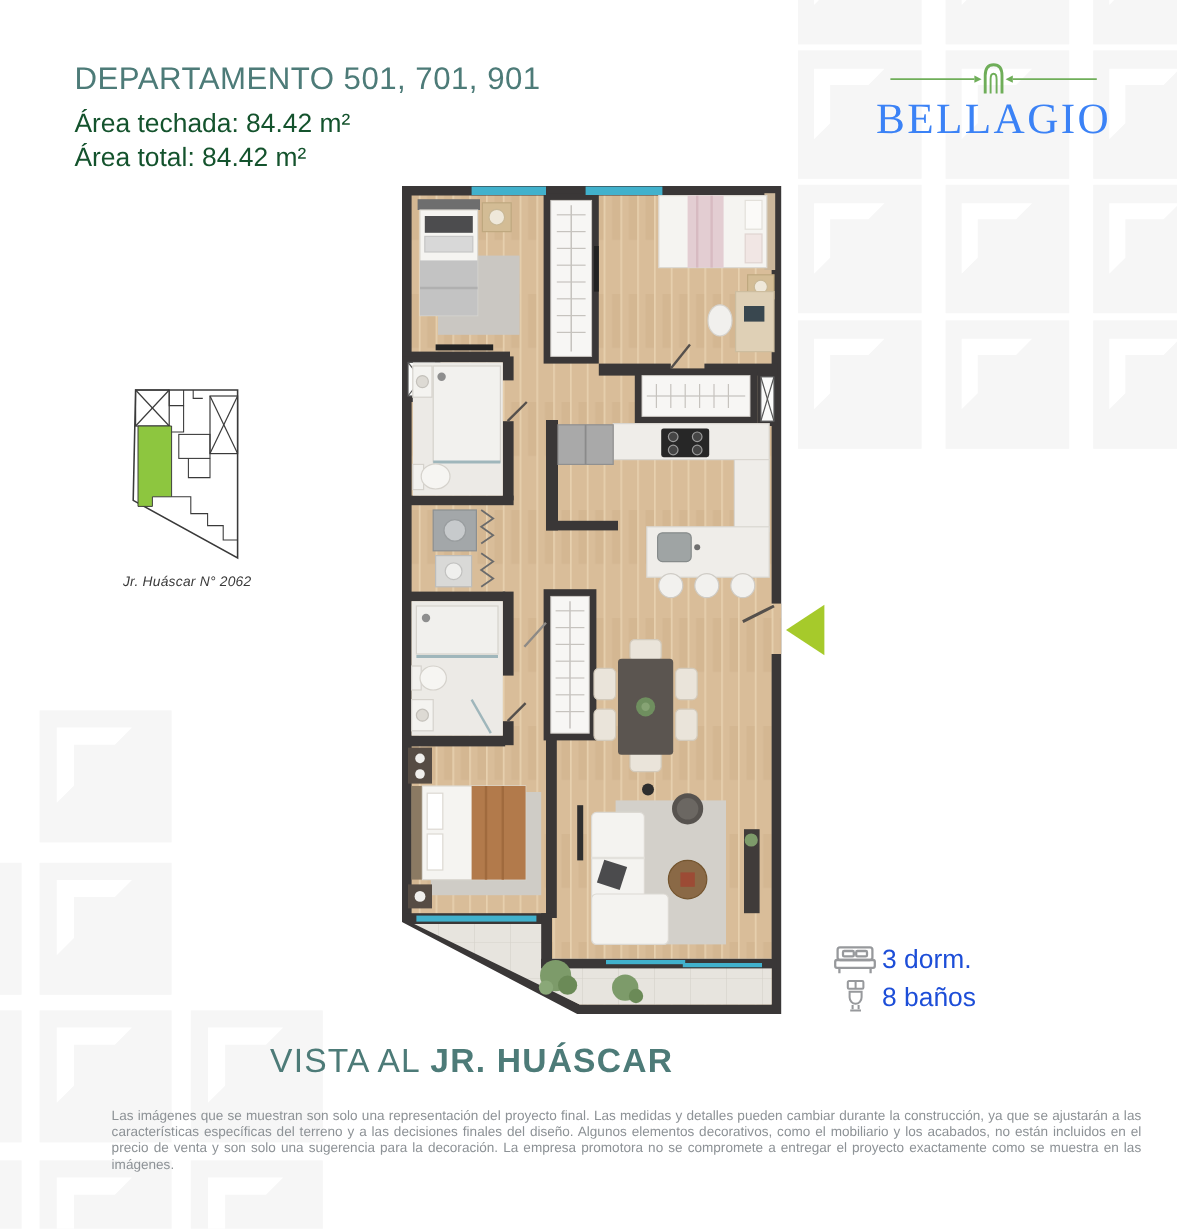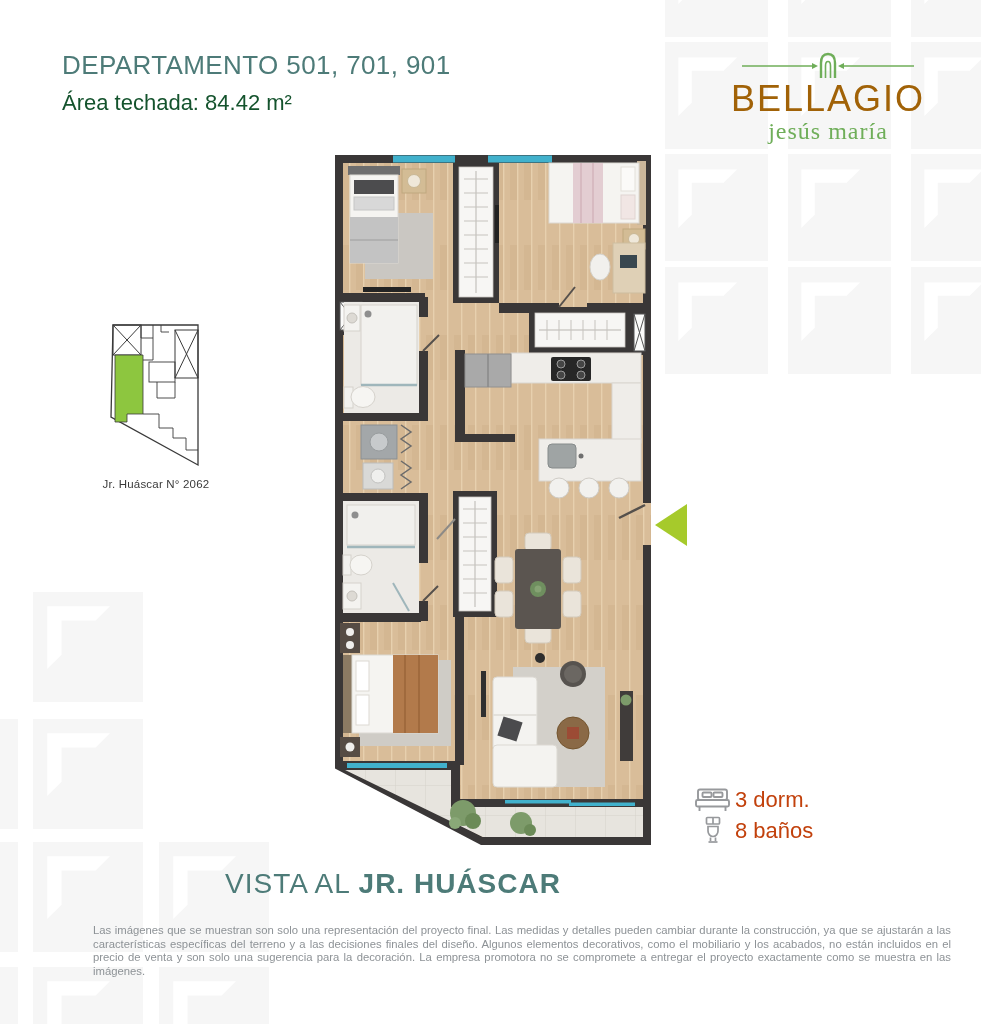--- a/index.html
+++ b/index.html
@@ -14,35 +14,35 @@
   .pattern-tile svg { display:block; width:100%; height:100%; }
 
   
   .header { position:absolute; left:62px; top:50px; z-index:2; }
   .title { font-size:26px; letter-spacing:.4px; color:#4d7b78; font-weight:400; }
   .areas { margin-top:8px; font-size:22px; color:#14532d; line-height:28px; }
 
   
   .brand { position:absolute; left:718px; top:52px; width:220px; text-align:center; z-index:2; }
   .brand-icon-row { display:flex; align-items:center; justify-content:center; height:28px; }
-  .brand-name { font-family:Liberation Sans, sans-serif; font-size:36px; letter-spacing:2px; color:#a16207; line-height:38px; }
+  .brand-name { font-family:Liberation Serif, serif; font-size:36px; letter-spacing:2px; color:#3b82f6; line-height:38px; }
   .brand-district { font-family:"Liberation Serif", serif; font-size:24px; letter-spacing:1px; color:#6fae59; line-height:26px; }
 
   
   .site-plan { position:absolute; left:96px; top:318px; width:120px; text-align:center; z-index:2; }
-  .site-plan-label { margin-top:4px; font-size:11.5px; color:#3a3a3a; letter-spacing:.2px; white-space:nowrap; }
+  .site-plan-label { margin-top:4px; font-size:11.5px; color:#3a3a3a; letter-spacing:.2px; white-space:nowrap;font-style:italic; }
 
   
   .floor-plan { position:absolute; left:335px; top:155px; z-index:1; }
 
   
   .features { position:absolute; left:691px; top:784px; z-index:2; }
   .feature-row { display:flex; align-items:center; height:31px; }
   .feature-icon { width:44px; display:flex; justify-content:center; }
-  .feature-label { font-size:22px; color:#c2410c; }
+  .feature-label { font-size:22px; color:#1d4ed8; }
 
   
   .view-caption { position:absolute; left:0; top:868px; width:786px; text-align:center; z-index:2;
                   font-size:28px; letter-spacing:1px; color:#4d7b78; }
   .view-caption .street { font-weight:bold; }
 
   
   .disclaimer { position:absolute; left:62px; top:924px; width:858px; z-index:3;
                 font-size:11.3px; line-height:13.6px; color:#8d9296; text-align:justify;margin-left:31px; }
 </style>
@@ -154,36 +154,36 @@
       <svg viewBox="0 0 100 100">
         <polygon points="13,13 70,13 57,26 26,26 26,57 13,70" fill="#ffffff"></polygon>
       </svg>
     </div>
   </div>
 
 <div class="header">
   <div class="title">DEPARTAMENTO 501, 701, 901</div>
   <div class="areas">
     <div>Área techada: 84.42 m²</div>
+    <div>Área total: 84.42 m²</div>
   </div>
 </div>
 
 <div class="brand">
   <div class="brand-icon-row">
     <svg width="200" height="28" viewBox="0 0 200 28">
       <line x1="14" y1="14" x2="84" y2="14" stroke="#6fae59" stroke-width="1.4"></line>
       <polygon points="84,11 90,14 84,17" fill="#6fae59"></polygon>
       <line x1="186" y1="14" x2="116" y2="14" stroke="#6fae59" stroke-width="1.4"></line>
       <polygon points="116,11 110,14 116,17" fill="#6fae59"></polygon>
       <path d="M93,26 V11 Q93,2 100,2 Q107,2 107,11 V26" fill="none" stroke="#6fae59" stroke-width="2.4"></path>
       <path d="M97.5,26 V14 Q97.5,9.5 100,9.5 Q102.5,9.5 102.5,14 V26" fill="none" stroke="#6fae59" stroke-width="1.6"></path>
     </svg>
   </div>
   <div class="brand-name">BELLAGIO</div>
-  <div class="brand-district">jesús maría</div>
 </div>
 
 <div class="site-plan">
   <svg width="110" height="152" viewBox="0 0 110 152">
     <polygon points="12,7 97,7 97,147 10,99" fill="#ffffff" stroke="#3a3a3a" stroke-width="1.3"></polygon>
 
     <g stroke="#3a3a3a" stroke-width="1" fill="none">
       <rect x="12" y="7" width="28" height="30"></rect>
       <line x1="12" y1="7" x2="40" y2="37"></line>
         <line x1="40" y1="7" x2="12" y2="37"></line>

